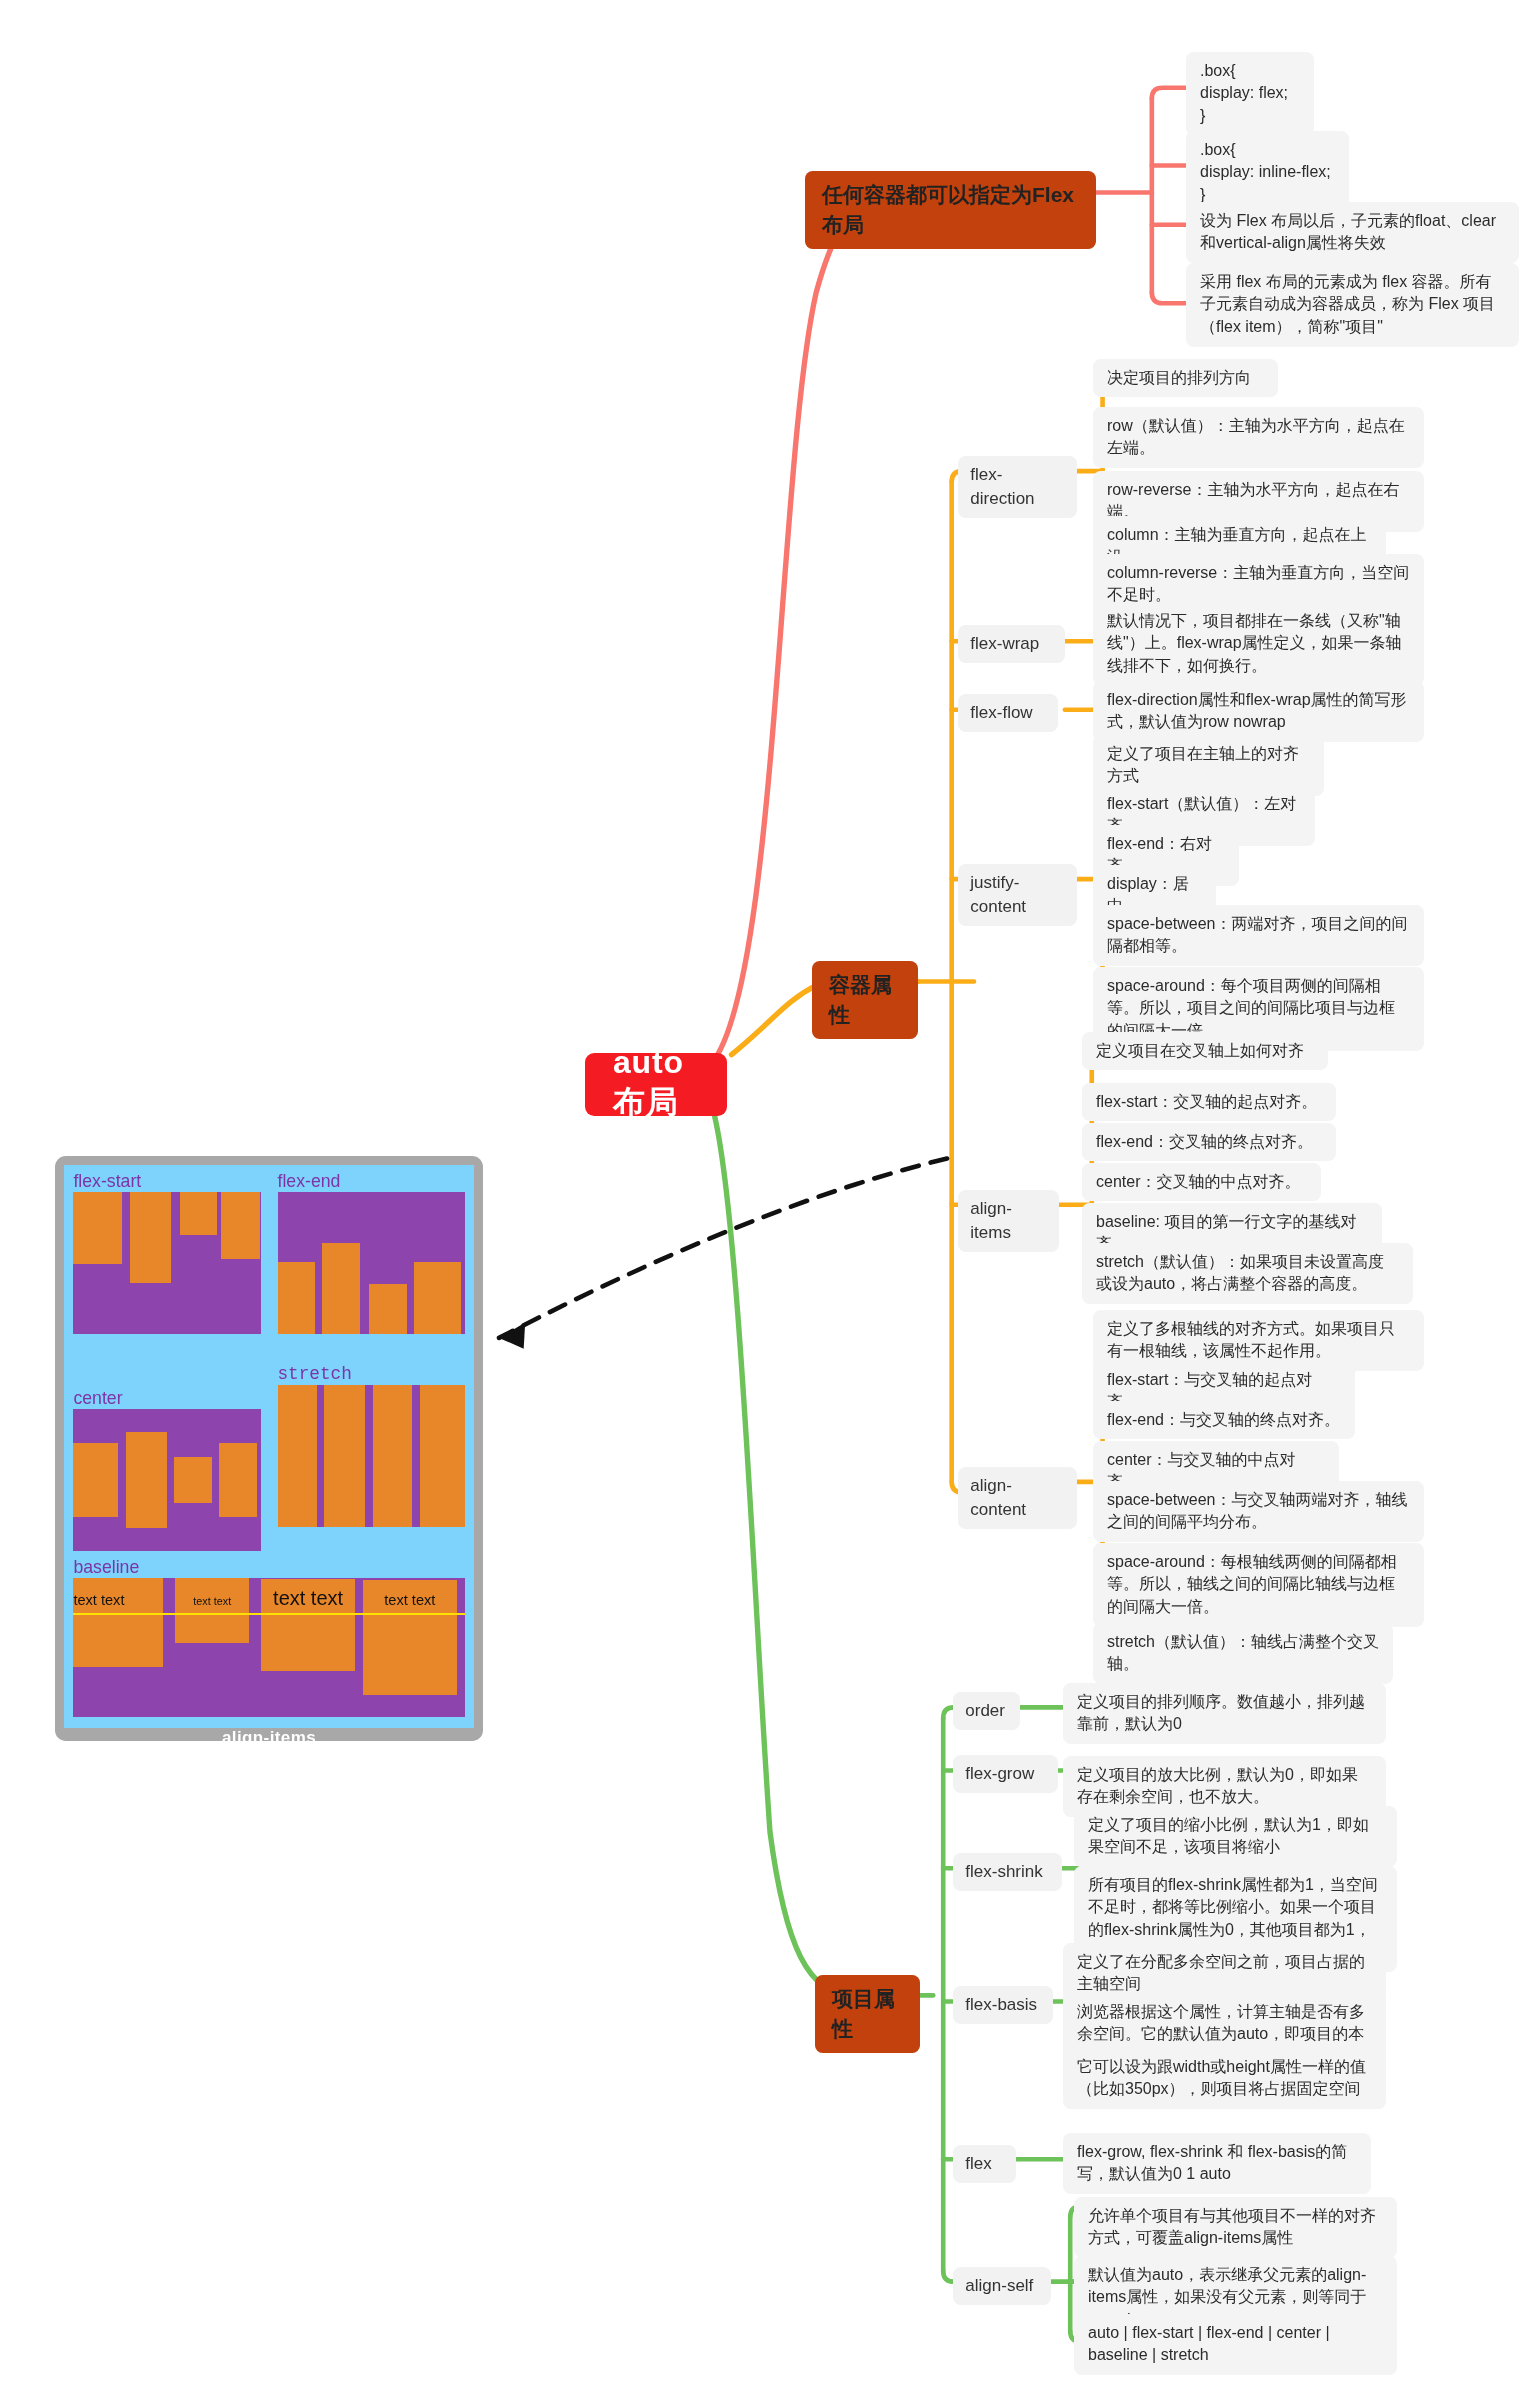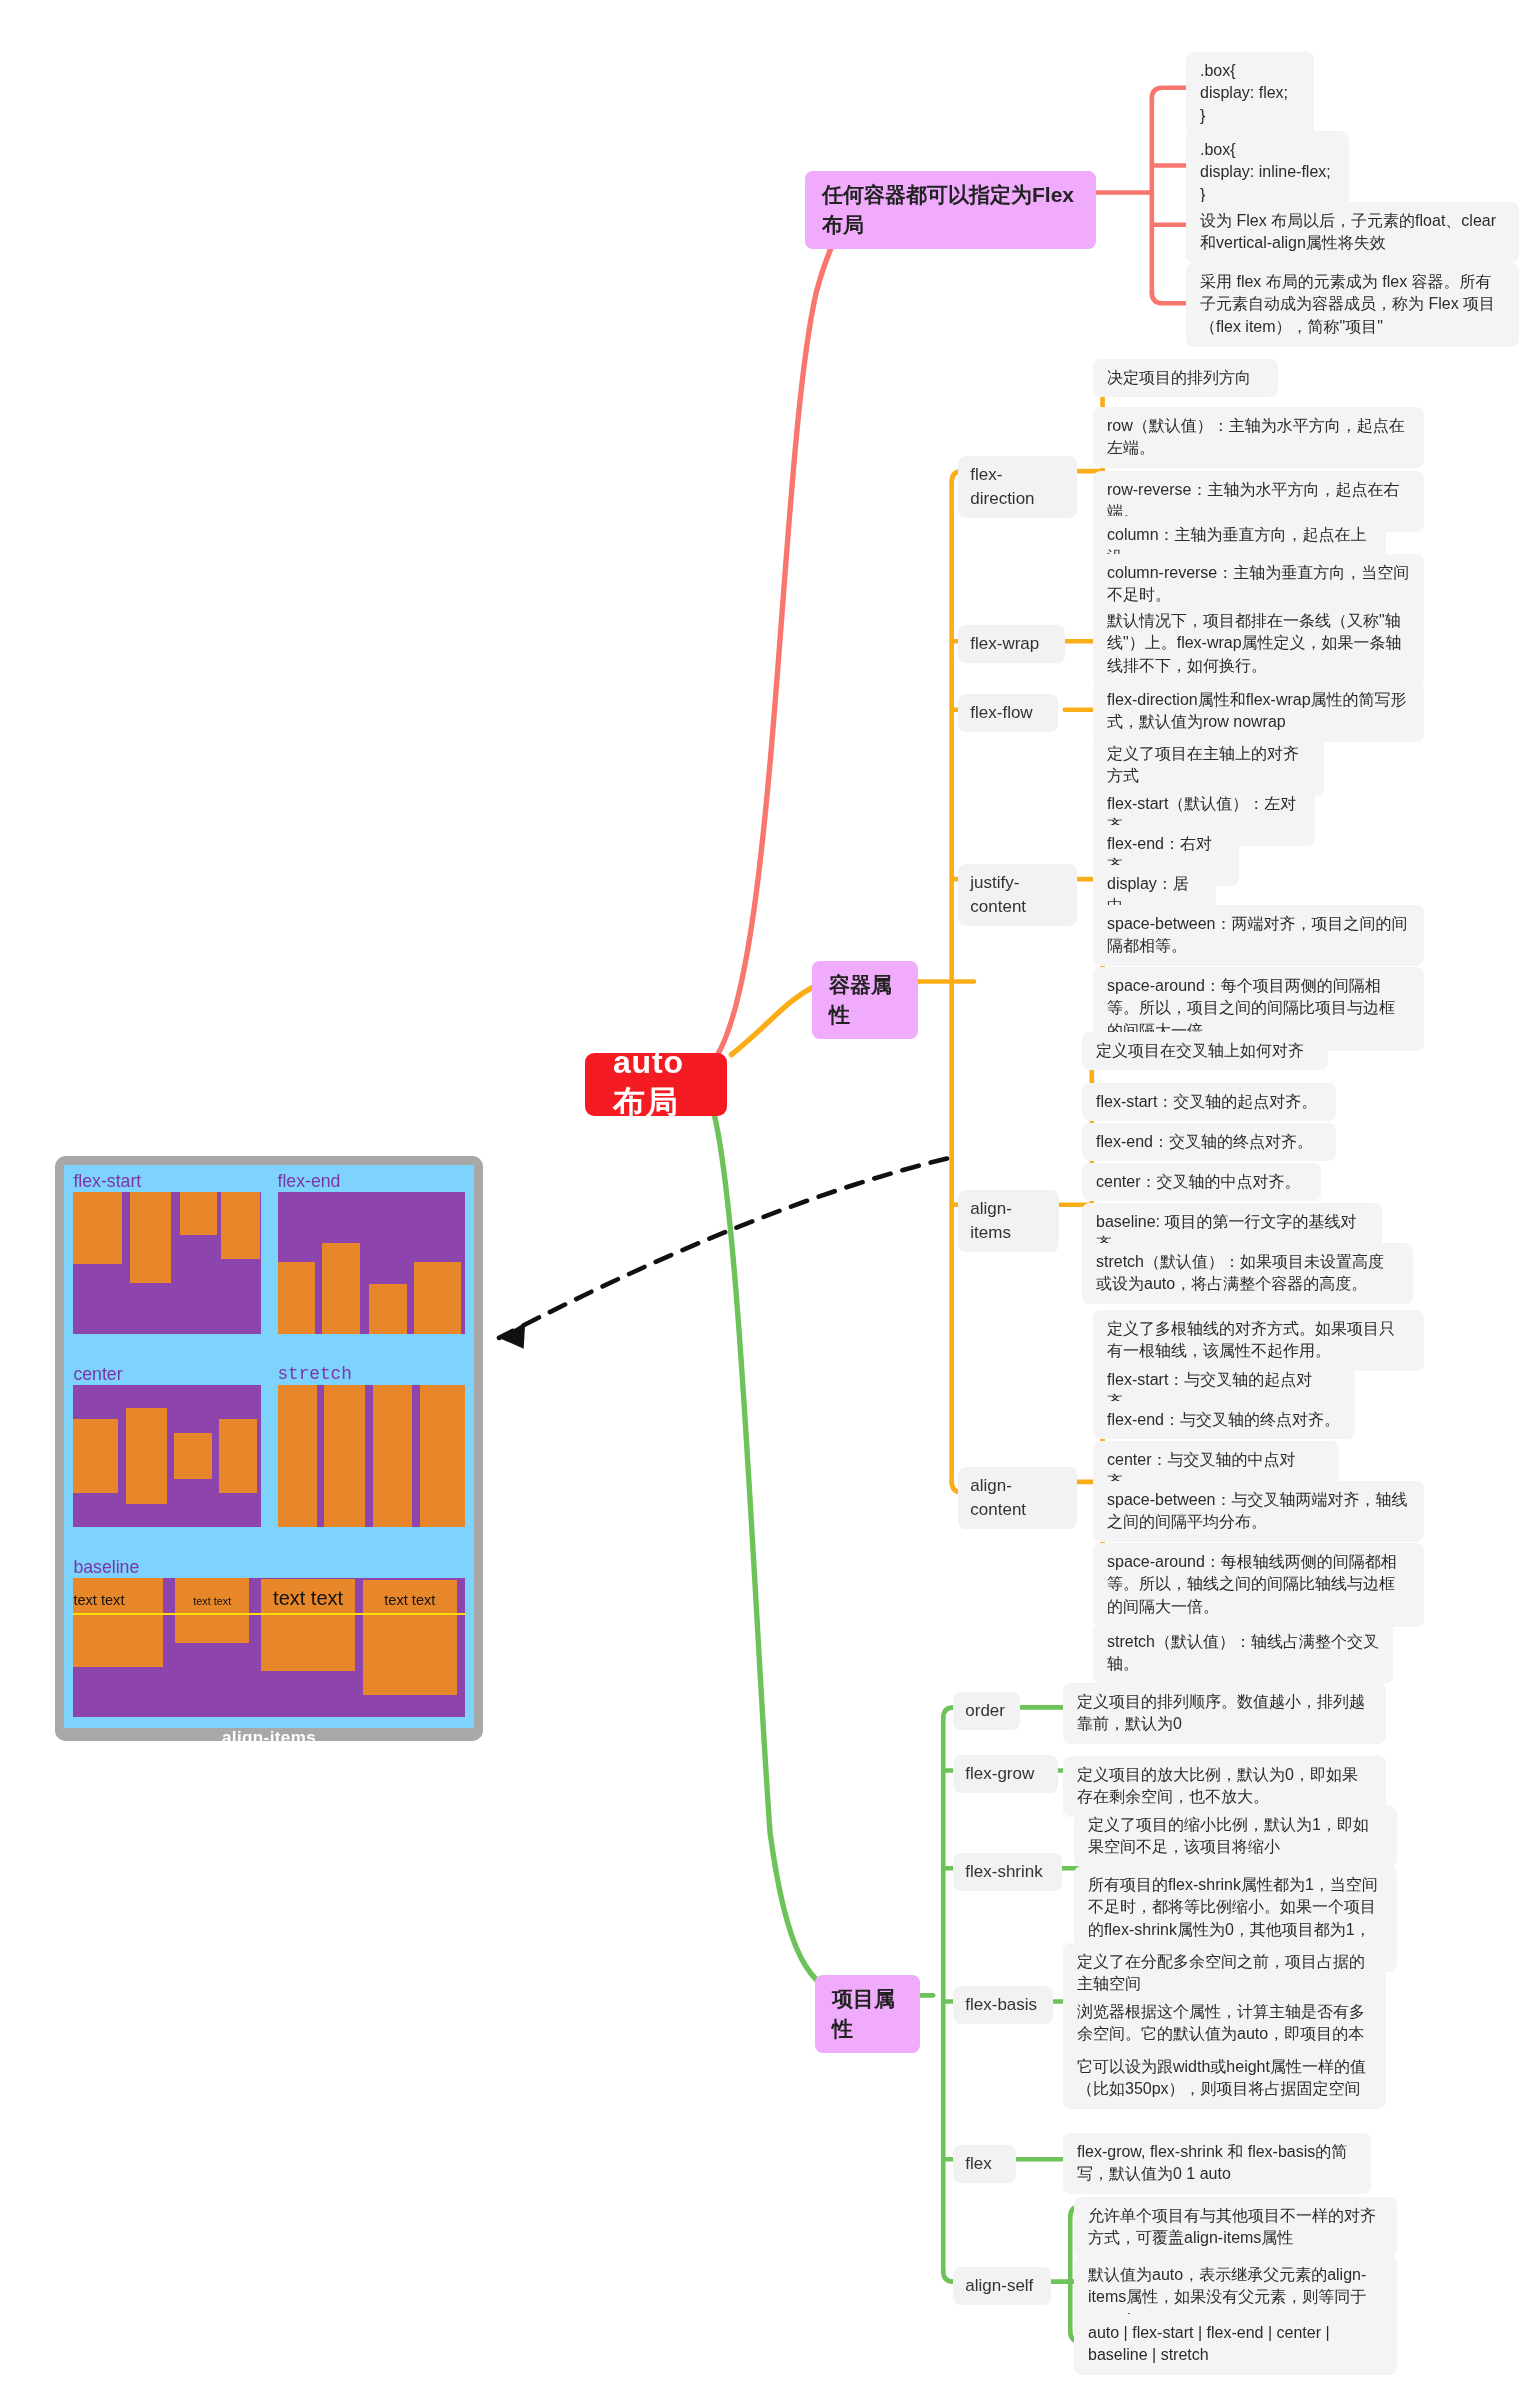--- a/index.html
+++ b/index.html
@@ -10,21 +10,21 @@
     position:relative; overflow:hidden;
     -webkit-font-smoothing:antialiased;
   }
 
   #canvas { position:absolute; inset:0; }
   #wires  { position:absolute; inset:0; width:1540px; height:2401px; pointer-events:none; }
 
   
   .node {
     position:absolute;
-    background:#f0abfc;
+    background:#c2410c;
     border-radius:7.7px;
     color:#222222;
     padding:7.7px 14px;
     line-height:1.42;
     white-space:pre-line;
   }
   .node.leaf { background:#f4f4f4; color:#2b2b2b; }
 
   .root {
     position:absolute;
@@ -277,21 +277,21 @@
             <div class="blk" style="width:20%; height:51%;"></div>
             <div class="blk" style="width:20%; height:64%; margin-left:4%;"></div>
             <div class="blk" style="width:20%; height:35%; margin-left:5%;"></div>
             <div class="blk" style="width:25%; height:51%; margin-left:4%;"></div>
           </div>
         </div>
       </div>
 
       <div class="demo-row" style="height:176px; margin-top:17px;">
 
-        <div class="demo" style="flex:1;">
+        <div class="demo" style="flex:1;margin-top:24px;">
           <div class="demo-title">center</div>
           <div class="track" style="height:142px; align-items:center;">
             <div class="blk" style="width:24%; height:52%;"></div>
             <div class="blk" style="width:22%; height:68%; margin-left:4%;"></div>
             <div class="blk" style="width:20%; height:32%; margin-left:4%;"></div>
             <div class="blk" style="width:20%; height:52%; margin-left:4%;"></div>
           </div>
         </div>
 
         <div class="demo" style="flex:1;font-family:Liberation Mono, monospace;">

